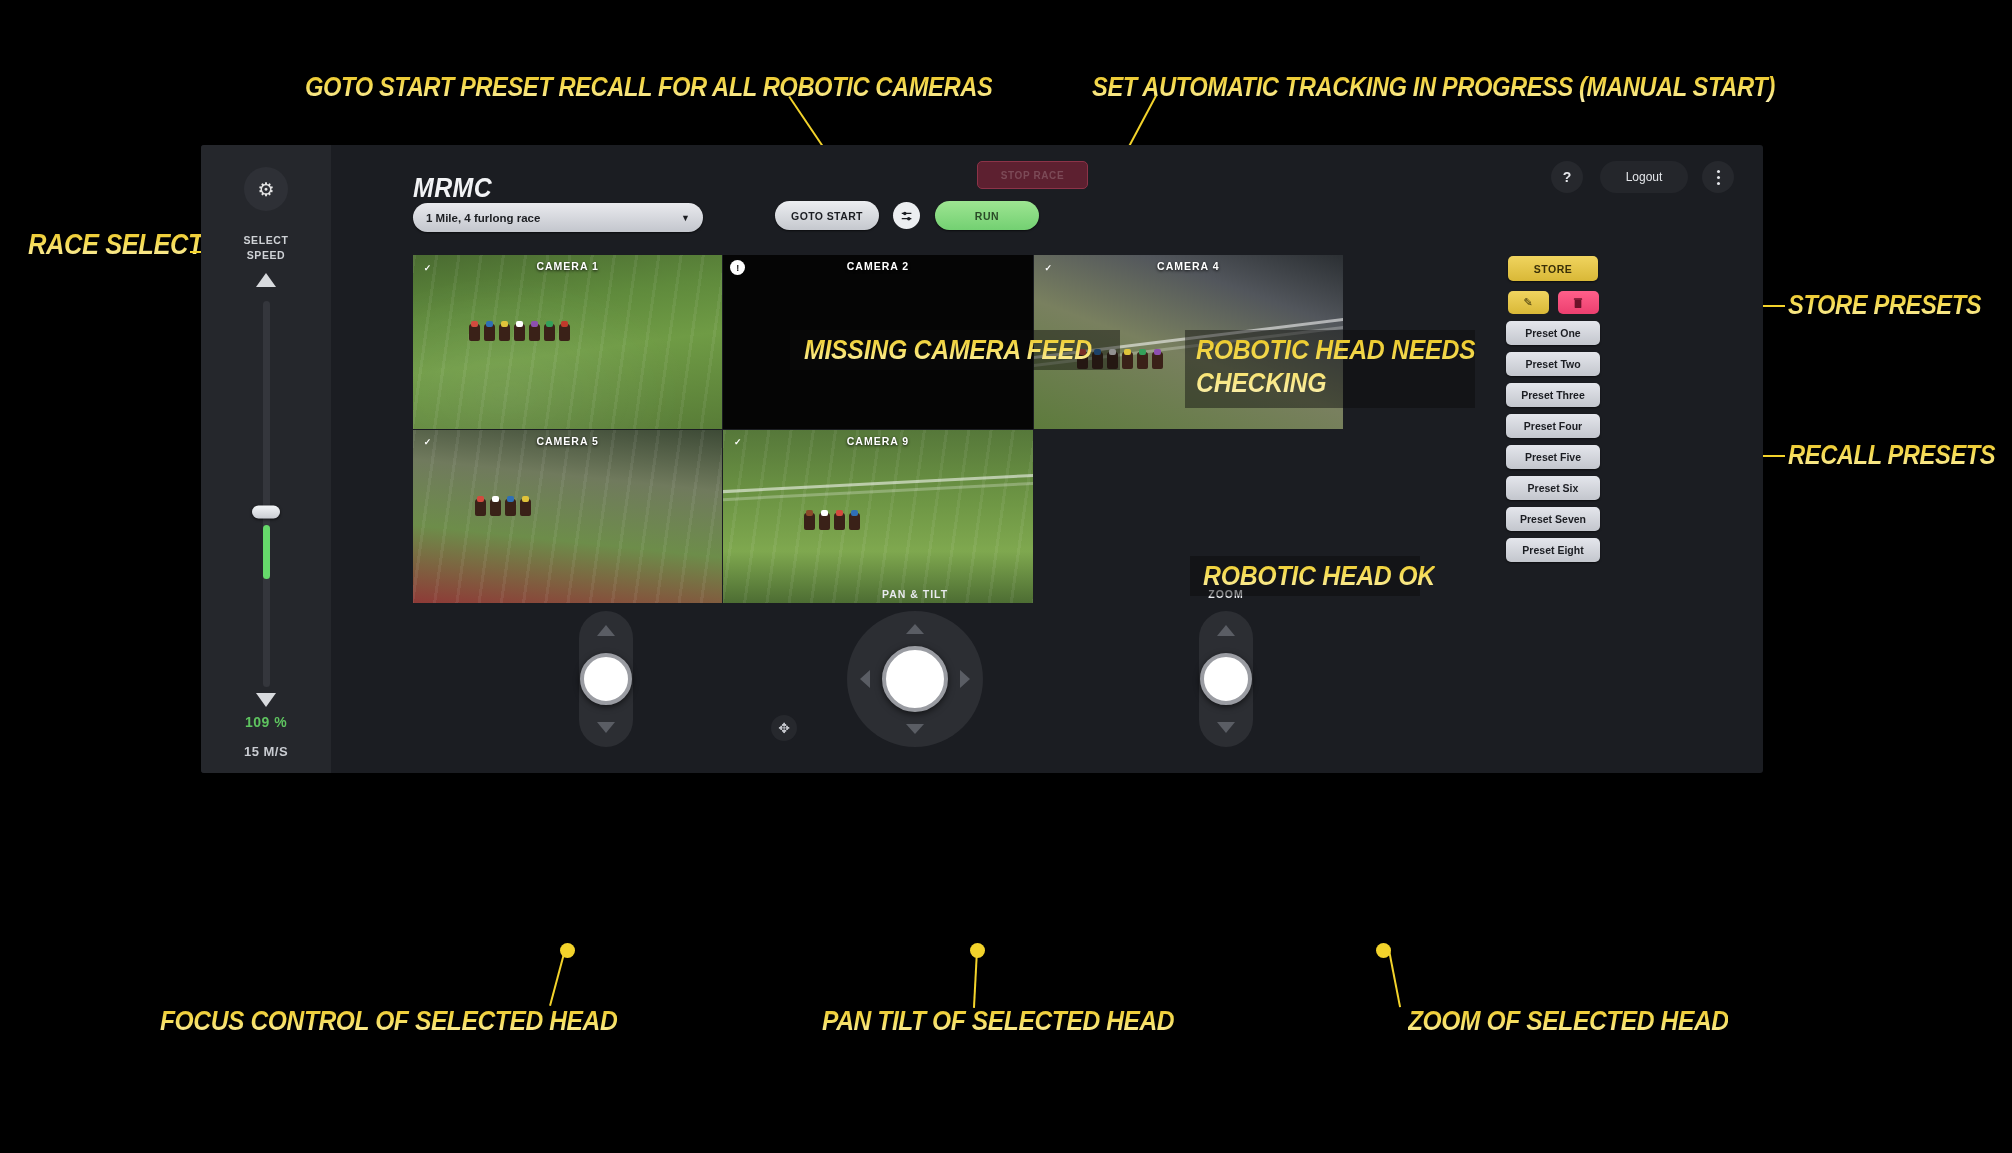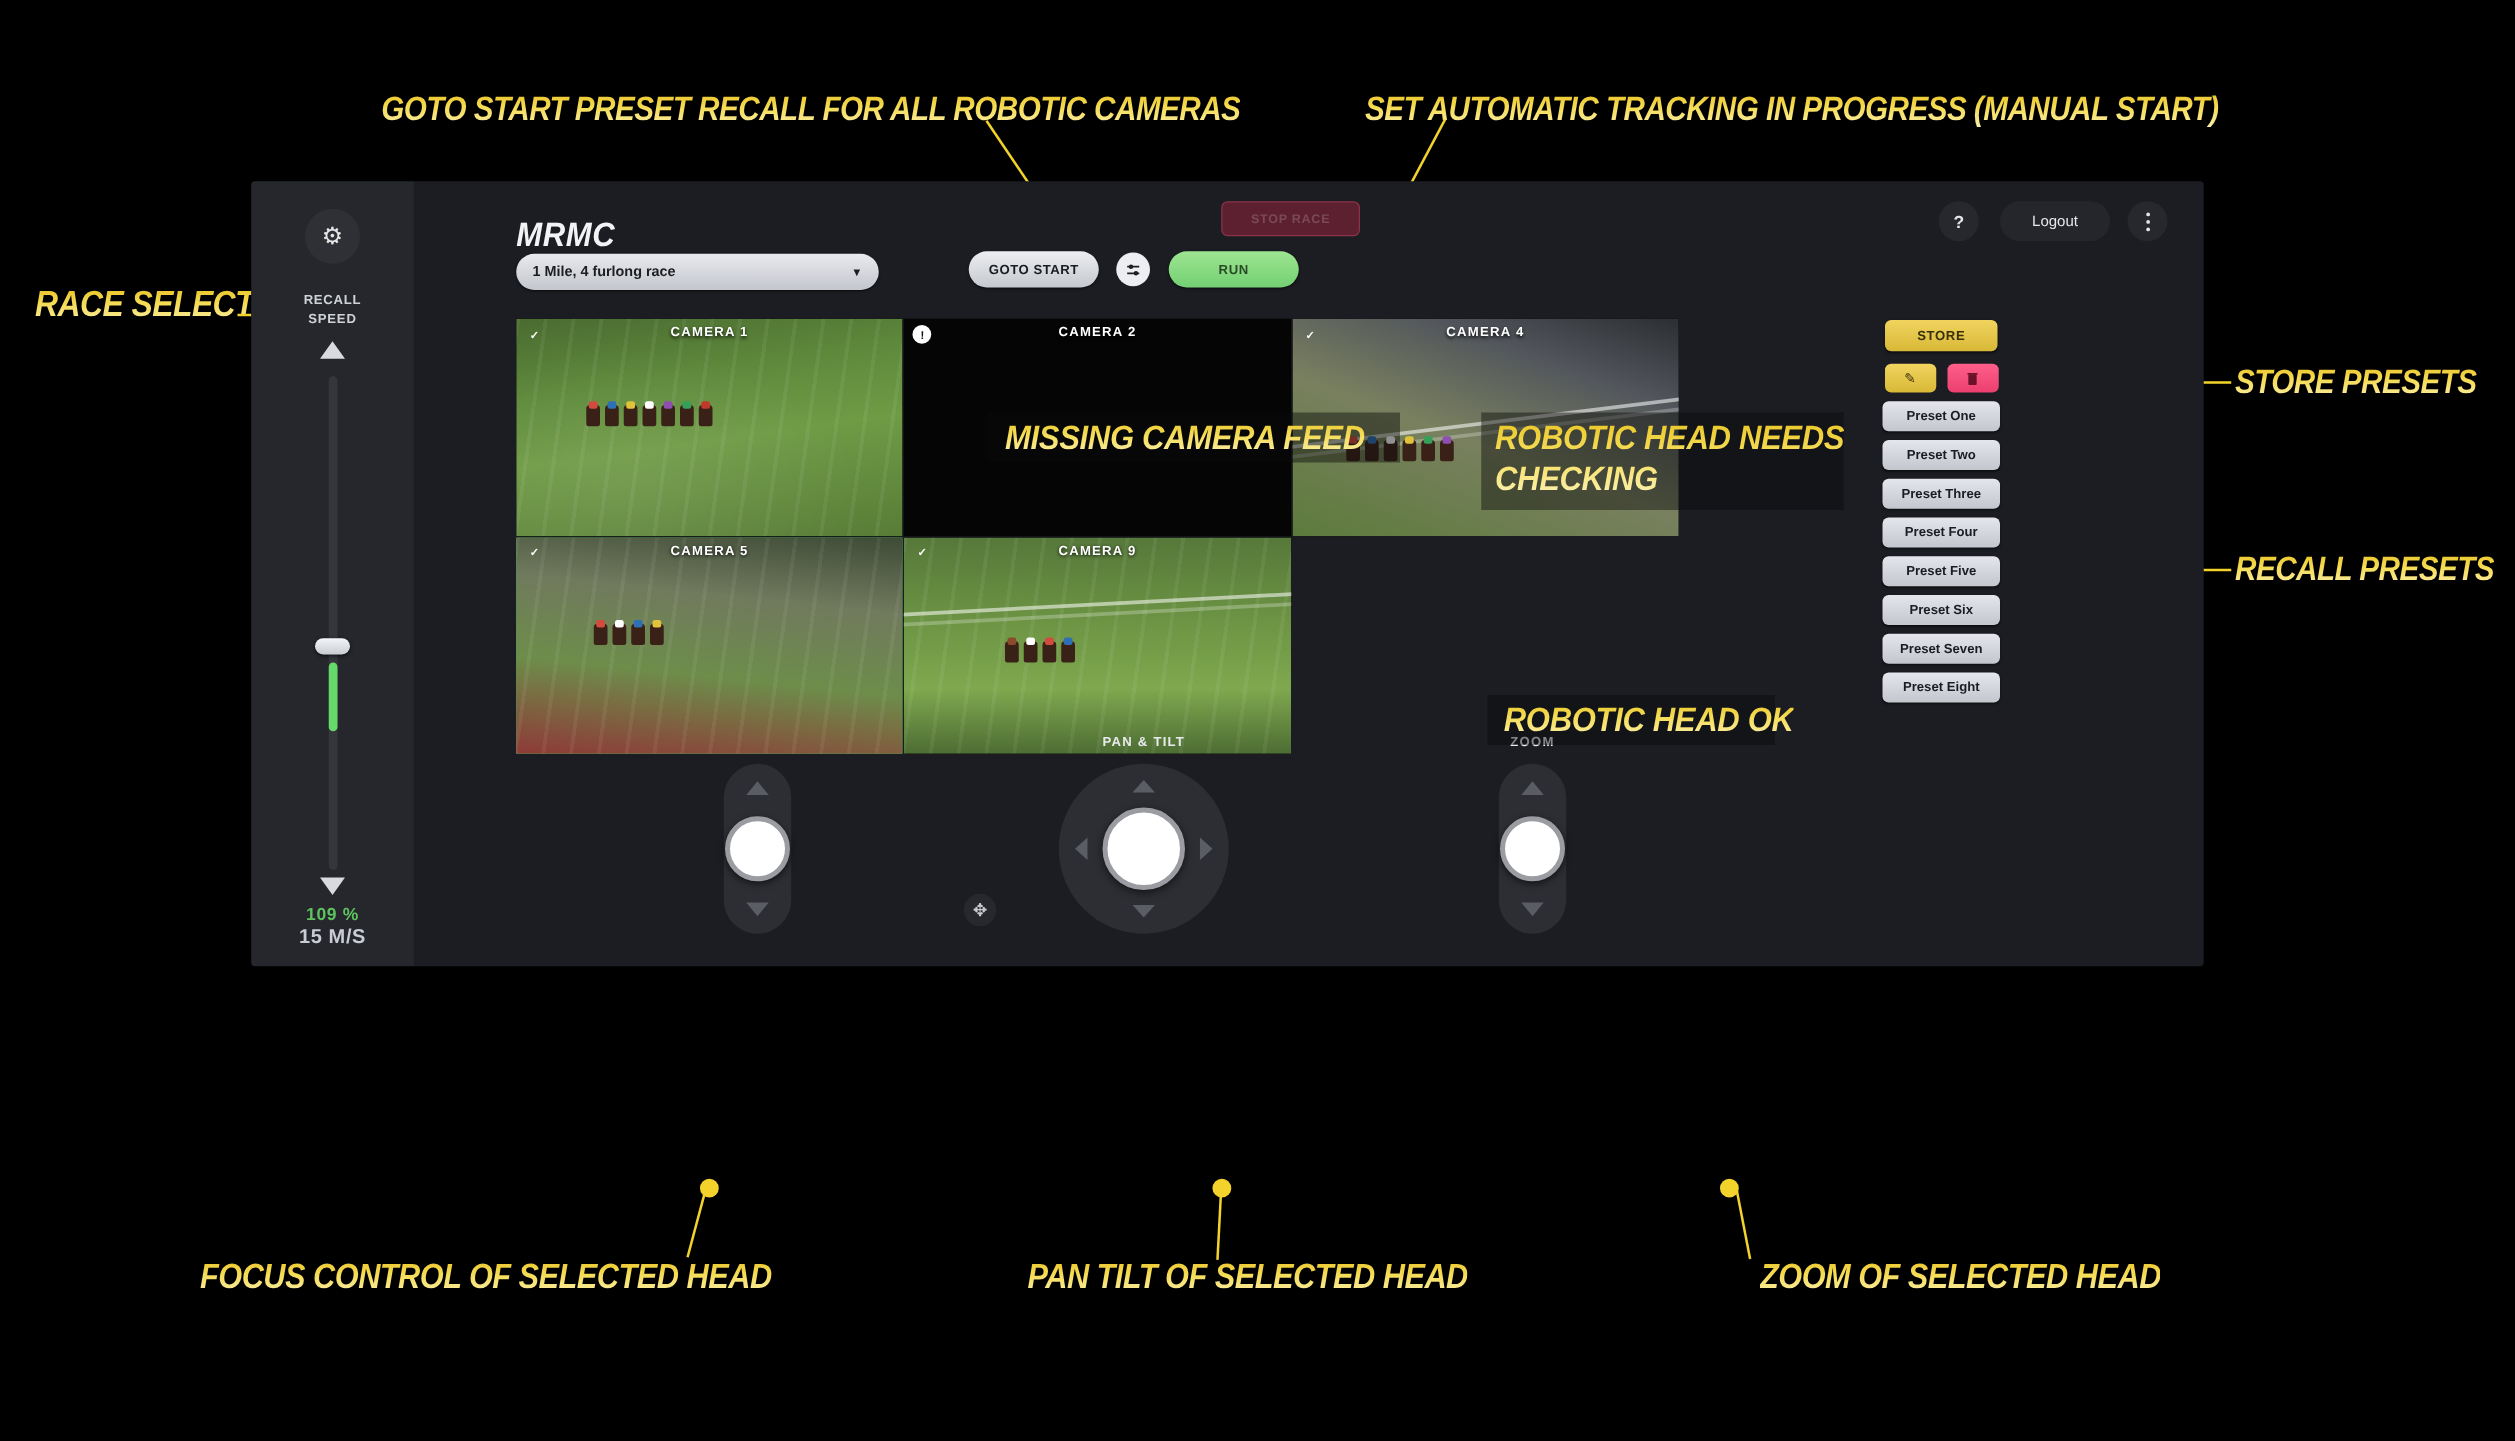--- a/index.html
+++ b/index.html
@@ -68,21 +68,21 @@
   .slider-fill {
     position: absolute; left: 0; right: 0; background: #66d96b; border-radius: 4px;
   }
   .slider-thumb {
     position: absolute; left: 50%; transform: translate(-50%,-50%);
     width: 28px; height: 13px; border-radius: 7px;
     background: linear-gradient(180deg,#f4f6f8,#c9ccd2);
     box-shadow: 0 1px 3px rgba(0,0,0,.7);
   }
   .pct { color: #5ec35f; font-size: 14px; font-weight: bold; letter-spacing: .5px; }
-  .mps { color: #c9ccd2; font-size: 16px; font-weight: bold; letter-spacing: .5px; margin-top: 2px; margin-bottom: 14px; }
+  .mps { color: #c9ccd2; font-size: 13px; font-weight: bold; letter-spacing: .5px; margin-top: 14px; margin-bottom: 14px; }
 
   
   .main { flex: 1; min-width: 0; display: flex; flex-direction: column; }
 
   .topbar { height: 110px; position: relative; flex: none; }
   .brand {
     position: absolute; left: 82px; top: 28px;
     color: #f2f3f5; font-size: 27px; font-weight: bold; font-style: italic;
     letter-spacing: 0.5px; transform: scaleX(0.92); transform-origin: left center;
   }
@@ -324,21 +324,21 @@
   <div class="diag" style="left:1202px;top:532px;width:48px;transform:rotate(80deg);"></div>
   <div class="dot" style="left:1194px;top:525px;"></div>
 
   <div id="app">
 
     <div class="rail">
       <div class="gear-btn">
         <span>⚙</span>
       </div>
       <div class="rail-label">
-        <div>RECALL</div>
+        <div>SELECT</div>
         <div>SPEED</div>
       </div>
       <div class="arr-up"></div>
       <div class="slider-wrap">
         <div class="slider-track">
           <div class="slider-fill" id="sfill" style="bottom: 28%; height: 14%;"></div>
           <div class="slider-thumb" id="sthumb" style="bottom: 42%;"></div>
         </div>
       </div>
       <div class="arr-dn"></div>

